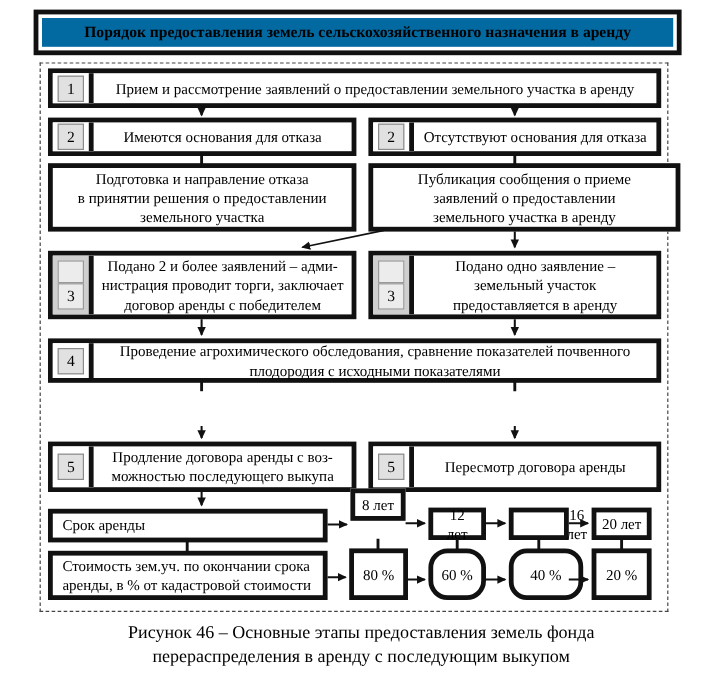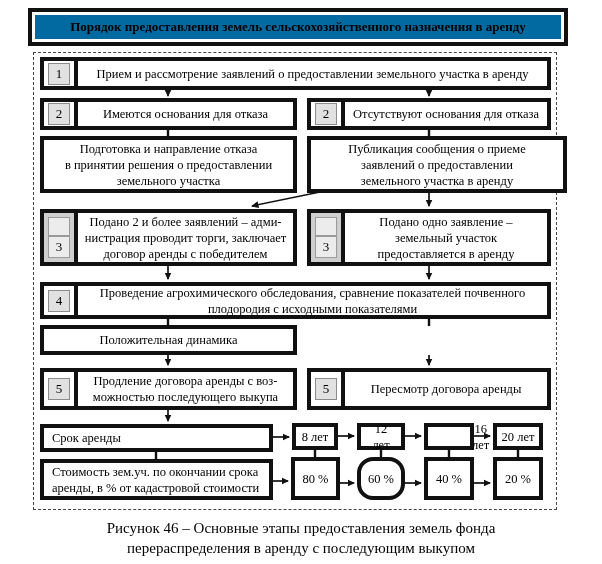--- a/index.html
+++ b/index.html
@@ -117,42 +117,39 @@
   </div>
 
   <div class="node" style="left:40px;top:282px;width:511px;height:37px;">
     <div class="badge">
         <span class="sq">4</span>
       </div>
     <div class="txt">Проведение агрохимического обследования, сравнение показателей почвенного
 плодородия с исходными показателями</div>
   </div>
 
-  <div class="node" style="left:40px;top:325px;width:257px;height:30px;">
-    <div class="txt">Положительная динамика</div>
-  </div>
 
   <div class="node" style="left:40px;top:368px;width:257px;height:42px;">
     <div class="badge">
         <span class="sq">5</span>
       </div>
     <div class="txt">Продление договора аренды с воз-
 можностью последующего выкупа</div>
   </div>
   <div class="node" style="left:307px;top:368px;width:244px;height:42px;">
     <div class="badge">
         <span class="sq">5</span>
       </div>
     <div class="txt">Пересмотр договора аренды</div>
   </div>
 
   <div class="node" style="left:40px;top:424px;width:233px;height:28px;">
     <div class="txt left">Срок аренды</div>
   </div>
-  <div class="node" style="left:292px;top:423px;width:46px;height:27px;">
+  <div class="node" style="left:292px;top:407px;width:46px;height:27px;">
     <div class="txt">8 лет</div>
   </div>
   <div class="node" style="left:357px;top:423px;width:48px;height:27px;">
     <div class="txt">12 лет</div>
   </div>
   <div class="node" style="left:424px;top:423px;width:50px;height:27px;padding-left:40px;">
     <div class="txt">16 лет</div>
   </div>
   <div class="node" style="left:493px;top:423px;width:50px;height:27px;">
     <div class="txt">20 лет</div>
@@ -161,21 +158,21 @@
   <div class="node" style="left:40px;top:459px;width:233px;height:41px;">
     <div class="txt left">Стоимость зем.уч. по окончании срока
 аренды, в % от кадастровой стоимости</div>
   </div>
   <div class="node" style="left:291px;top:457px;width:49px;height:43px;">
     <div class="txt">80 %</div>
   </div>
   <div class="node" style="left:357px;top:457px;width:48px;height:43px;border-radius:16px;">
     <div class="txt">60 %</div>
   </div>
-  <div class="node" style="left:424px;top:457px;width:50px;height:43px;">
+  <div class="node" style="left:424px;top:457px;width:62px;height:43px;border-radius:15px;">
     <div class="txt">40 %</div>
   </div>
   <div class="node" style="left:493px;top:457px;width:50px;height:43px;">
     <div class="txt">20 %</div>
   </div>
 
   <svg class="connectors" viewBox="0 0 602 564" xmlns="http://www.w3.org/2000/svg">
     <defs>
       <marker id="ah" markerWidth="9" markerHeight="9" refX="6.5" refY="4" orient="auto" markerUnits="userSpaceOnUse">
         <path d="M0,0.5 L7.5,4 L0,7.5 z" fill="#111"></path>

